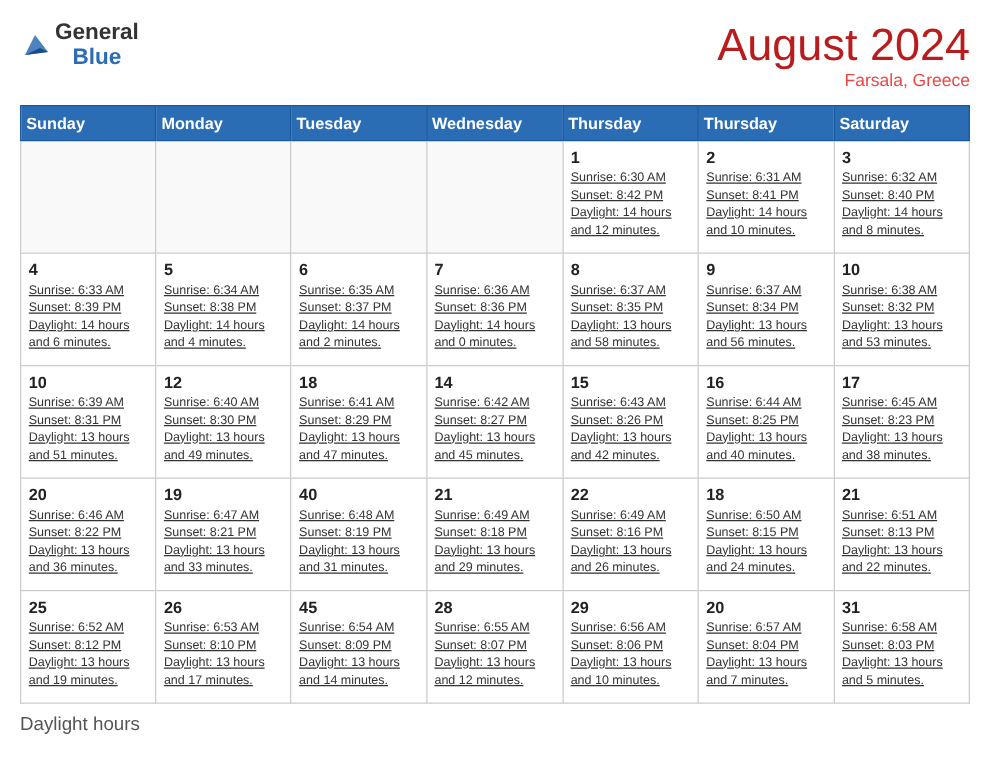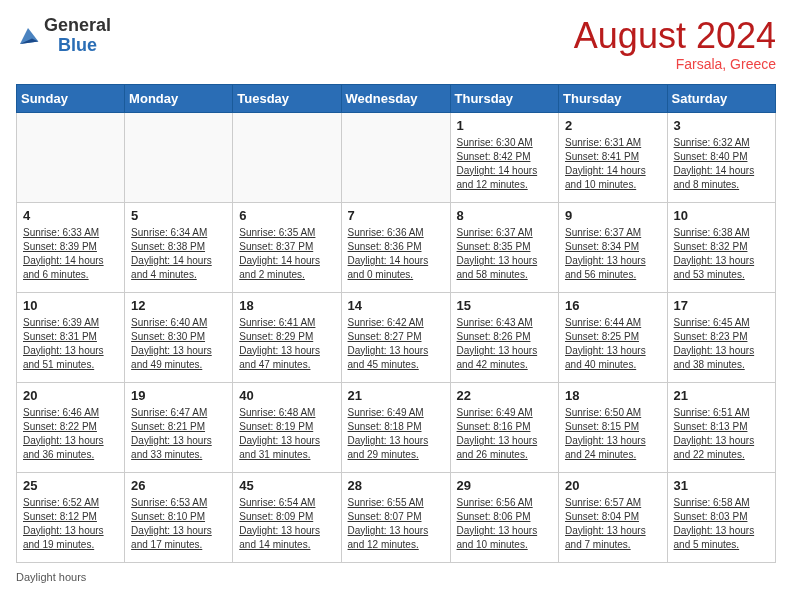--- a/index.html
+++ b/index.html
@@ -89,21 +89,21 @@
       color: #222;
     }
     .day-info {
       font-size: 10px;
       line-height: 1.4;
       color: #333;
       text-decoration: underline;
     }
     .footer {
       margin-top: 8px;
-      font-size: 11px;
+      font-size: 15px;
       color: #555;
       text-align: left;
     }
   </style>
 </head>
 <body>
 
 <div class="header">
   <div class="logo">
     <svg class="logo-icon" viewBox="0 0 30 30" xmlns="http://www.w3.org/2000/svg">

